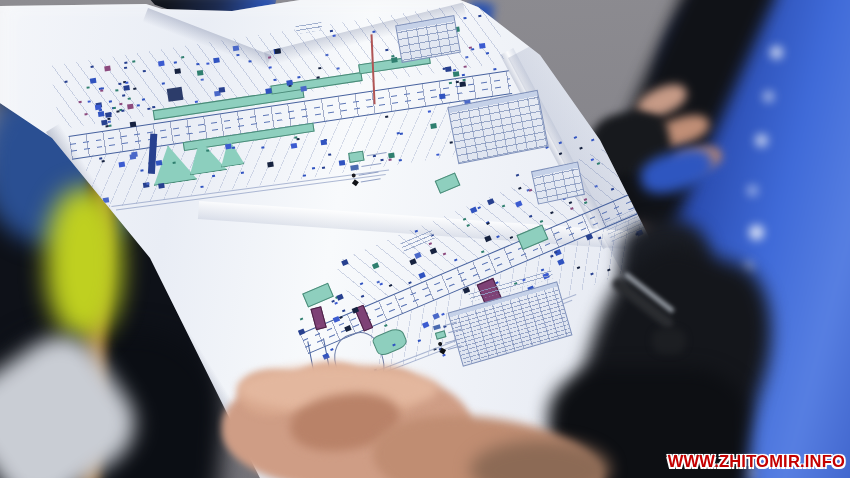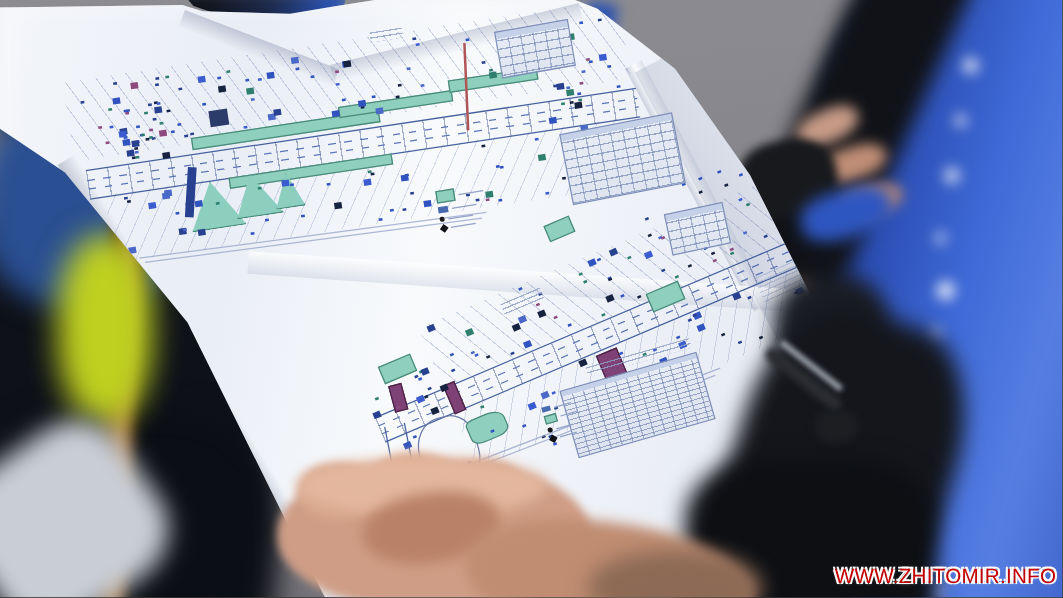--- a/index.html
+++ b/index.html
@@ -99,21 +99,21 @@
   .skin{filter:blur(3.5px);border-radius:48%;}
   .fist-main{left:222px;top:368px;width:250px;height:120px;background:#cf9d85;}
   .fist-hi{left:238px;top:366px;width:200px;height:46px;background:#e3b79e;filter:blur(5px);border-radius:50%;}
   .knuckle1{left:238px;top:370px;width:66px;height:46px;background:#d8a78d;}
   .knuckle2{left:296px;top:362px;width:70px;height:50px;background:#dcab90;}
   .knuckle3{left:356px;top:368px;width:64px;height:48px;background:#d3a288;}
   .thumb-shade{left:290px;top:394px;width:110px;height:56px;background:#b98268;transform:rotate(-8deg);filter:blur(5px);}
   .wrist{left:372px;top:418px;width:230px;height:95px;background:#c08d72;transform:rotate(8deg);filter:blur(5px);}
   .wrist-shadow{left:470px;top:440px;width:140px;height:60px;background:#8c6a55;filter:blur(8px);border-radius:50%;}
   
-  .watermark{right:5px;bottom:7px;font-size:16.5px;font-weight:normal;letter-spacing:.2px;color:#c40000;
+  .watermark{right:5px;bottom:7px;font-size:16.5px;font-weight:bold;letter-spacing:.2px;color:#c40000;
     text-shadow:-1.5px -1.5px 0 #fff,1.5px -1.5px 0 #fff,-1.5px 1.5px 0 #fff,1.5px 1.5px 0 #fff,0 0 3px #fff;text-align:right;}
 </style>
 </head>
 <body>
 
 <div class="scene">
 
   <div class="bg-left-dark1"></div>
   <div class="bg-left-dark2"></div>
   <div class="glove-dark"></div>

